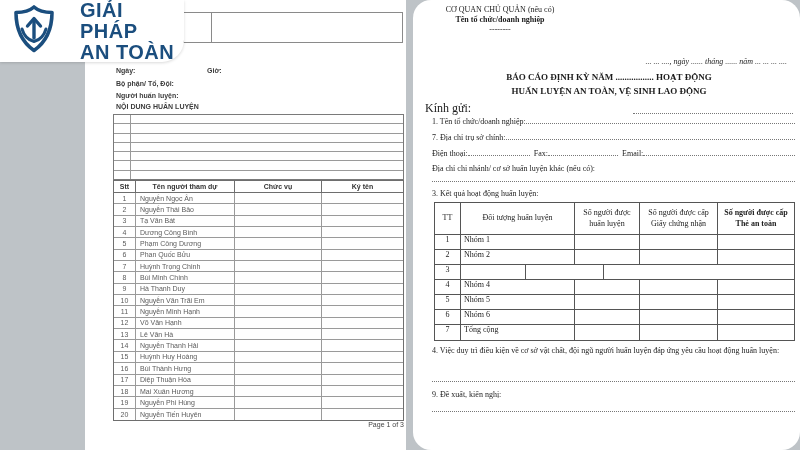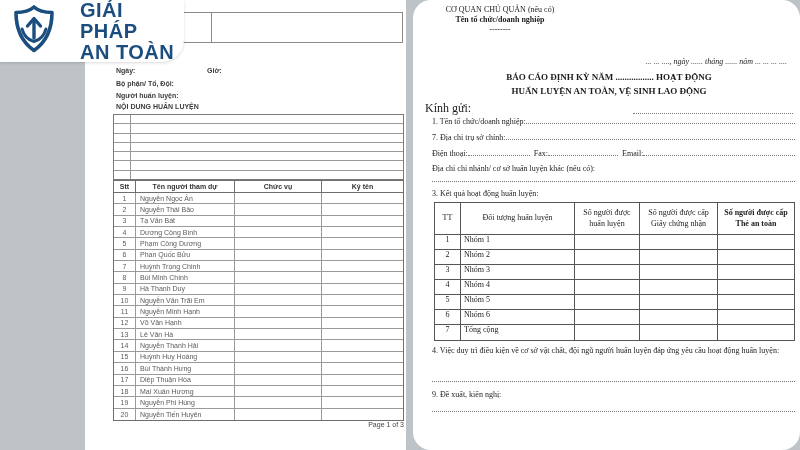--- a/index.html
+++ b/index.html
@@ -316,21 +316,20 @@
         </div>
       <div class="trow brow">
           <div class="rt-c0">2</div>
           <div class="rt-c1">Nhóm 2</div>
           <div class="rt-c2"></div>
           <div class="rt-c3"></div>
           <div class="rt-c4"></div>
         </div>
       <div class="trow brow">
           <div class="rt-c0">3</div>
-          <div class="rt-c1">Nhóm 3</div>
           <div class="rt-c2"></div>
           <div class="rt-c3"></div>
           <div class="rt-c4"></div>
         </div>
       <div class="trow brow">
           <div class="rt-c0">4</div>
           <div class="rt-c1">Nhóm 4</div>
           <div class="rt-c2"></div>
           <div class="rt-c3"></div>
           <div class="rt-c4"></div>

